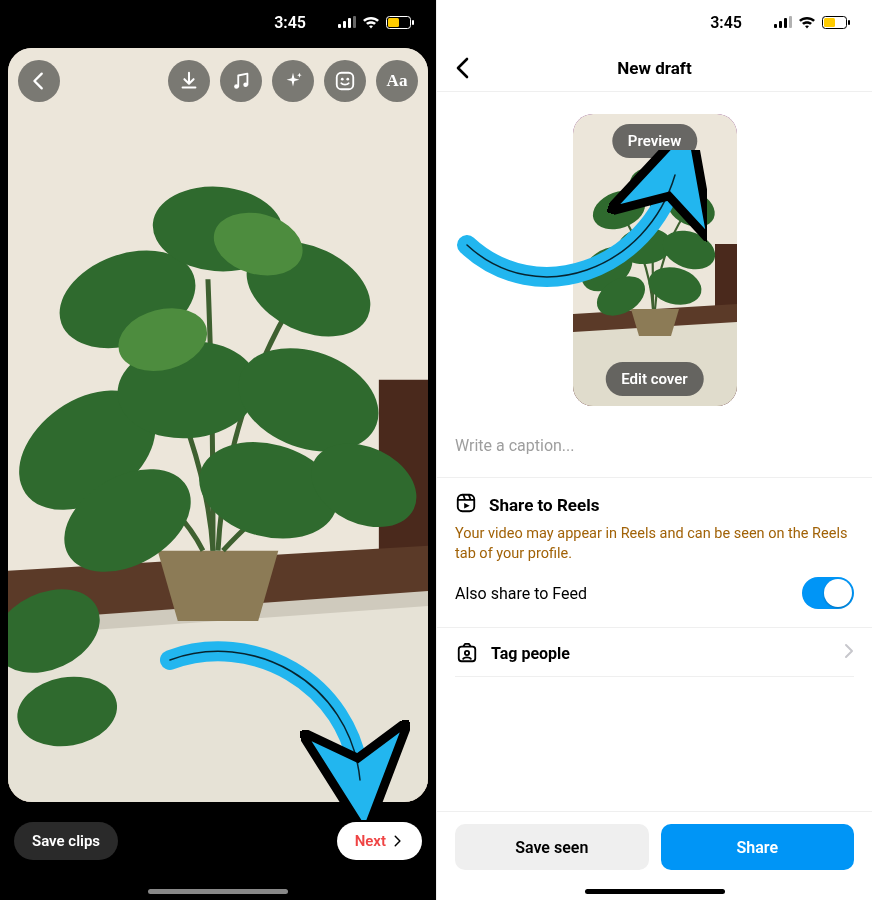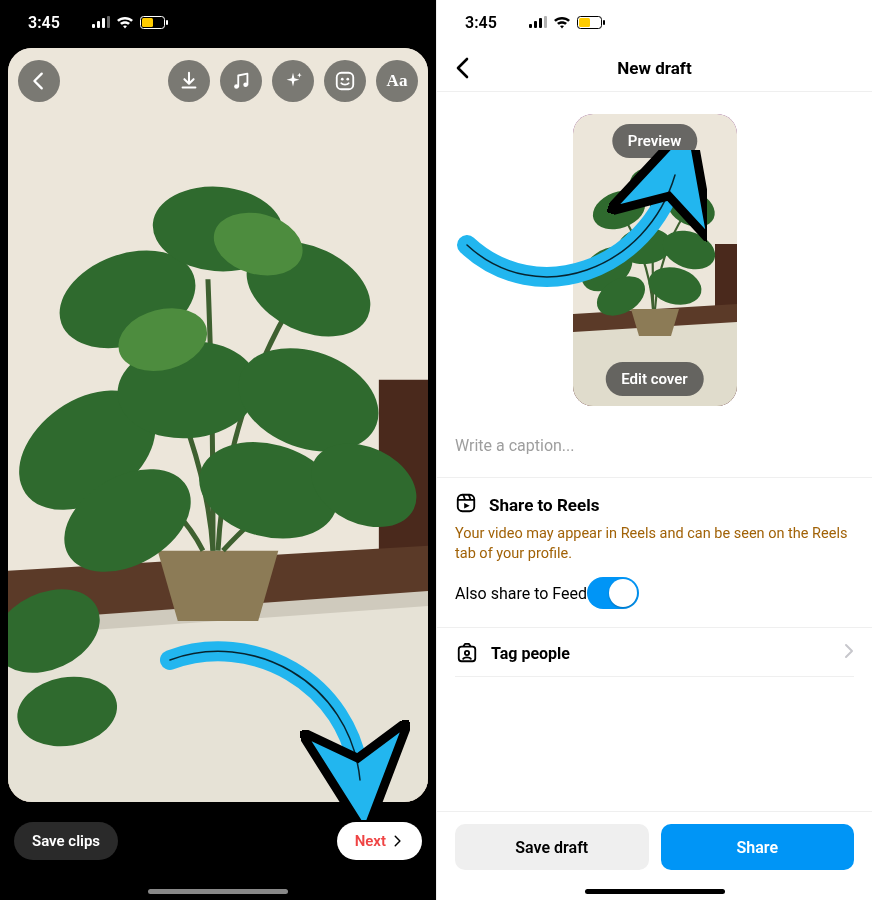--- a/index.html
+++ b/index.html
@@ -18,21 +18,21 @@
     flex-shrink: 0;
   }
   .phone.left { background: #000; }
   .phone.right { background: #fff; border-left: 1px solid #eee; }
 
   
   .status-bar {
     height: 44px;
     display: flex;
     align-items: center;
-    justify-content: flex-start;
+    justify-content: flex-end;
     padding: 0 22px 0 28px;
     font-size: 16px;
     font-weight: 600;
     gap: 32px;
   }
   .left .status-bar { color: #fff; }
   .right .status-bar { color: #000; }
   .status-icons { display: flex; align-items: center; gap: 6px; }
   .status-icons svg { display: block; }
   .signal rect { fill: currentColor; }
@@ -160,21 +160,21 @@
   .section-row .icon-slot { width: 24px; display: flex; justify-content: center; color: #000; }
   .section-row .label { flex: 1; font-size: 16px; color: #000; }
   .section-row .chev { color: #c7c7cc; }
   .section-head {
     display: flex; align-items: center; gap: 12px;
     font-size: 17px; font-weight: 700;
     margin-bottom: 6px;
   }
   .section-desc { color: #a16207; font-size: 14.5px; line-height: 1.35; }
   .toggle-row {
-    display: flex; align-items: center; justify-content: flex-start;
+    display: flex; align-items: center; justify-content: space-between;
     padding: 14px 0 4px;
   }
   .toggle-row .label { font-size: 16px; }
   .switch {
     width: 52px; height: 32px; border-radius: 16px;
     background: #0095f6;
     position: relative;
     cursor: pointer;
   }
   .switch .knob {
@@ -432,21 +432,21 @@
       <span class="label">Tag people</span>
       <span class="chev"><svg width="10" height="16" viewBox="0 0 10 16">
             <path d="M2 2 L8 8 L2 14" stroke="#c7c7cc" stroke-width="2" fill="none" stroke-linecap="round" stroke-linejoin="round"></path>
           </svg></span>
     </div>
     <div style="border-top:1px solid #efefef;"></div>
   </div>
 
   <div class="footer-right">
     <div class="btn btn-grey">
-        <span>Save draft</span>
+        <span>Save seen</span>
       </div>
     <div class="btn btn-blue">
         <span>Share</span>
       </div>
   </div>
 
   <div class="home-indicator"></div>
 </div>
 
 </body></html>

